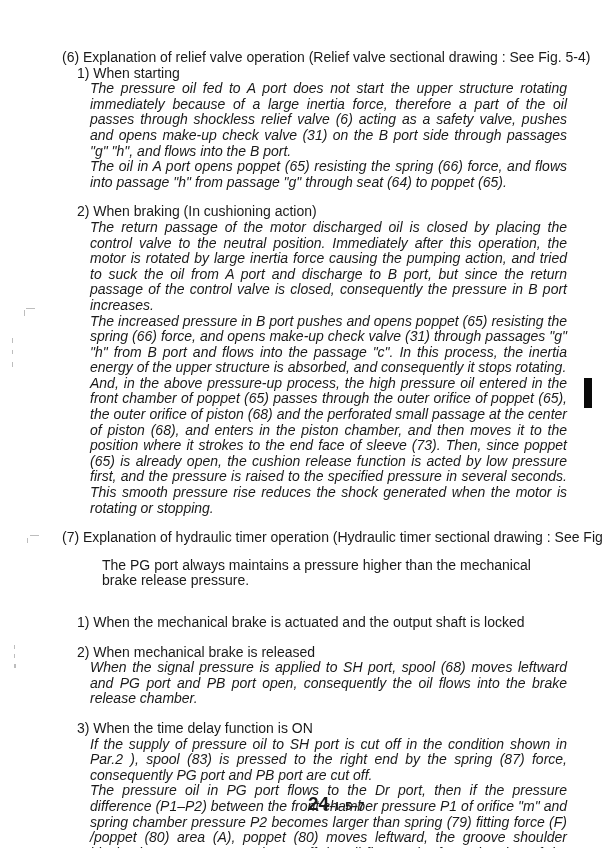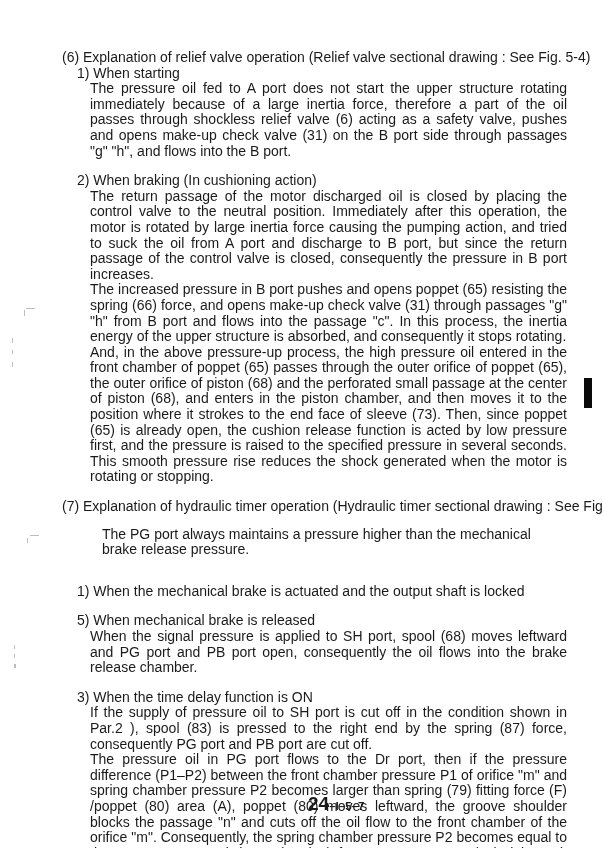--- a/index.html
+++ b/index.html
@@ -4,60 +4,61 @@
 <style>
   html, body { margin: 0; padding: 0; }
   body {
     width: 604px; height: 848px; background: #ffffff; position: relative; overflow: hidden;
     font-family: "Liberation Sans", "DejaVu Sans", sans-serif; color: #1a1a1a;
   }
   .page { position: absolute; left: 0; top: 0; width: 604px; height: 848px; }
   .content { position: absolute; left: 62px; top: 50px; width: 505px; font-size: 14px; line-height: 15.6px; }
   .h-sec { margin: 0; padding-left: 0; white-space: nowrap; }
   .h-sub { margin: 0; padding-left: 15px; white-space: nowrap; }
-  .p { margin: 0; padding-left: 28px; text-align: justify; text-align-last: left; }
+  .p { margin: 0; padding-left: 28px; text-align: justify; text-align-last: left; font-style: italic; }
   .p-sec { margin: 12px; padding-left: 28px; }
   .gap-m { height: 14px; }
   .page-num { position: absolute; left: 288px; top: 793px; white-space: nowrap; font-weight: bold; margin-left: 20px; }
   .page-num .big { font-size: 19px; letter-spacing: 0px; }
   .page-num .small { font-size: 11.5px; font-weight: bold; }
   .change-bar { position: absolute; left: 584px; top: 378px; width: 8px; height: 30px; background: #0a0a0a; }
   .scan-mark { position: absolute; background: #bdbdbd; }
 </style>
 </head>
 <body>
 
 <div class="page">
 
   <div class="content">
 
     <p class="h-sec">(6) Explanation of relief valve operation (Relief valve sectional drawing : See Fig. 5-4)</p>
 
     <p class="h-sub">1) When starting</p>
     <p class="p">The pressure oil fed to A port does not start the upper structure rotating immediately because of a large inertia force, therefore a part of the oil passes through shockless relief valve (6) acting as a safety valve, pushes and opens make-up check valve (31) on the B port side through passages "g" "h", and flows into the B port.</p>
+    <p class="p">The oil in A port opens poppet (65) resisting the spring (66) force, and flows into passage "h" from passage "g" through seat (64) to poppet (65).</p>
 
     <div class="gap-m"></div>
 
     <p class="h-sub">2) When braking (In cushioning action)</p>
     <p class="p">The return passage of the motor discharged oil is closed by placing the control valve to the neutral position. Immediately after this operation, the motor is rotated by large inertia force causing the pumping action, and tried to suck the oil from A port and discharge to B port, but since the return passage of the control valve is closed, consequently the pressure in B port increases.</p>
     <p class="p">The increased pressure in B port pushes and opens poppet (65) resisting the spring (66) force, and opens make-up check valve (31) through passages "g" "h" from B port and flows into the passage "c". In this process, the inertia energy of the upper structure is absorbed, and consequently it stops rotating.</p>
     <p class="p">And, in the above pressure-up process, the high pressure oil entered in the front chamber of poppet (65) passes through the outer orifice of poppet (65), the outer orifice of piston (68) and the perforated small passage at the center of piston (68), and enters in the piston chamber, and then moves it to the position where it strokes to the end face of sleeve (73). Then, since poppet (65) is already open, the cushion release function is acted by low pressure first, and the pressure is raised to the specified pressure in several seconds. This smooth pressure rise reduces the shock generated when the motor is rotating or stopping.</p>
 
     <div class="gap-m"></div>
 
     <p class="h-sec">(7) Explanation of hydraulic timer operation (Hydraulic timer sectional drawing : See Fig. 5-5)</p>
     <p class="p-sec">The PG port always maintains a pressure higher than the mechanical brake release pressure.</p>
 
     <div class="gap-m"></div>
 
     <p class="h-sub">1) When the mechanical brake is actuated and the output shaft is locked</p>
 
     <div class="gap-m"></div>
 
-    <p class="h-sub">5) When mechanical brake is released</p>
+    <p class="h-sub">2) When mechanical brake is released</p>
     <p class="p">When the signal pressure is applied to SH port, spool (68) moves leftward and PG port and PB port open, consequently the oil flows into the brake release chamber.</p>
 
     <div class="gap-m"></div>
 
     <p class="h-sub">3) When the time delay function is ON</p>
     <p class="p">If the supply of pressure oil to SH port is cut off in the condition shown in Par.2 ), spool (83) is pressed to the right end by the spring (87) force, consequently PG port and PB port are cut off.</p>
     <p class="p">The pressure oil in PG port flows to the Dr port, then if the pressure difference (P1–P2) between the front chamber pressure P1 of orifice "m" and spring chamber pressure P2 becomes larger than spring (79) fitting force (F) /poppet (80) area (A), poppet (80) moves leftward, the groove shoulder blocks the passage "n" and cuts off the oil flow to the front chamber of the orifice "m". Consequently, the spring chamber pressure P2 becomes equal to the pressure P1, and the spring (79) force moves poppet (80) rightward, consequently the oil flows out from the passage "n" to the perforation "o" again. This way, the inflow rate to Dr port is controlled by the flow control valve and the time it takes until brake piston (11) reaches the condition shown in Par.1 ) is set.</p>
   </div>
 
   <div class="page-num">

